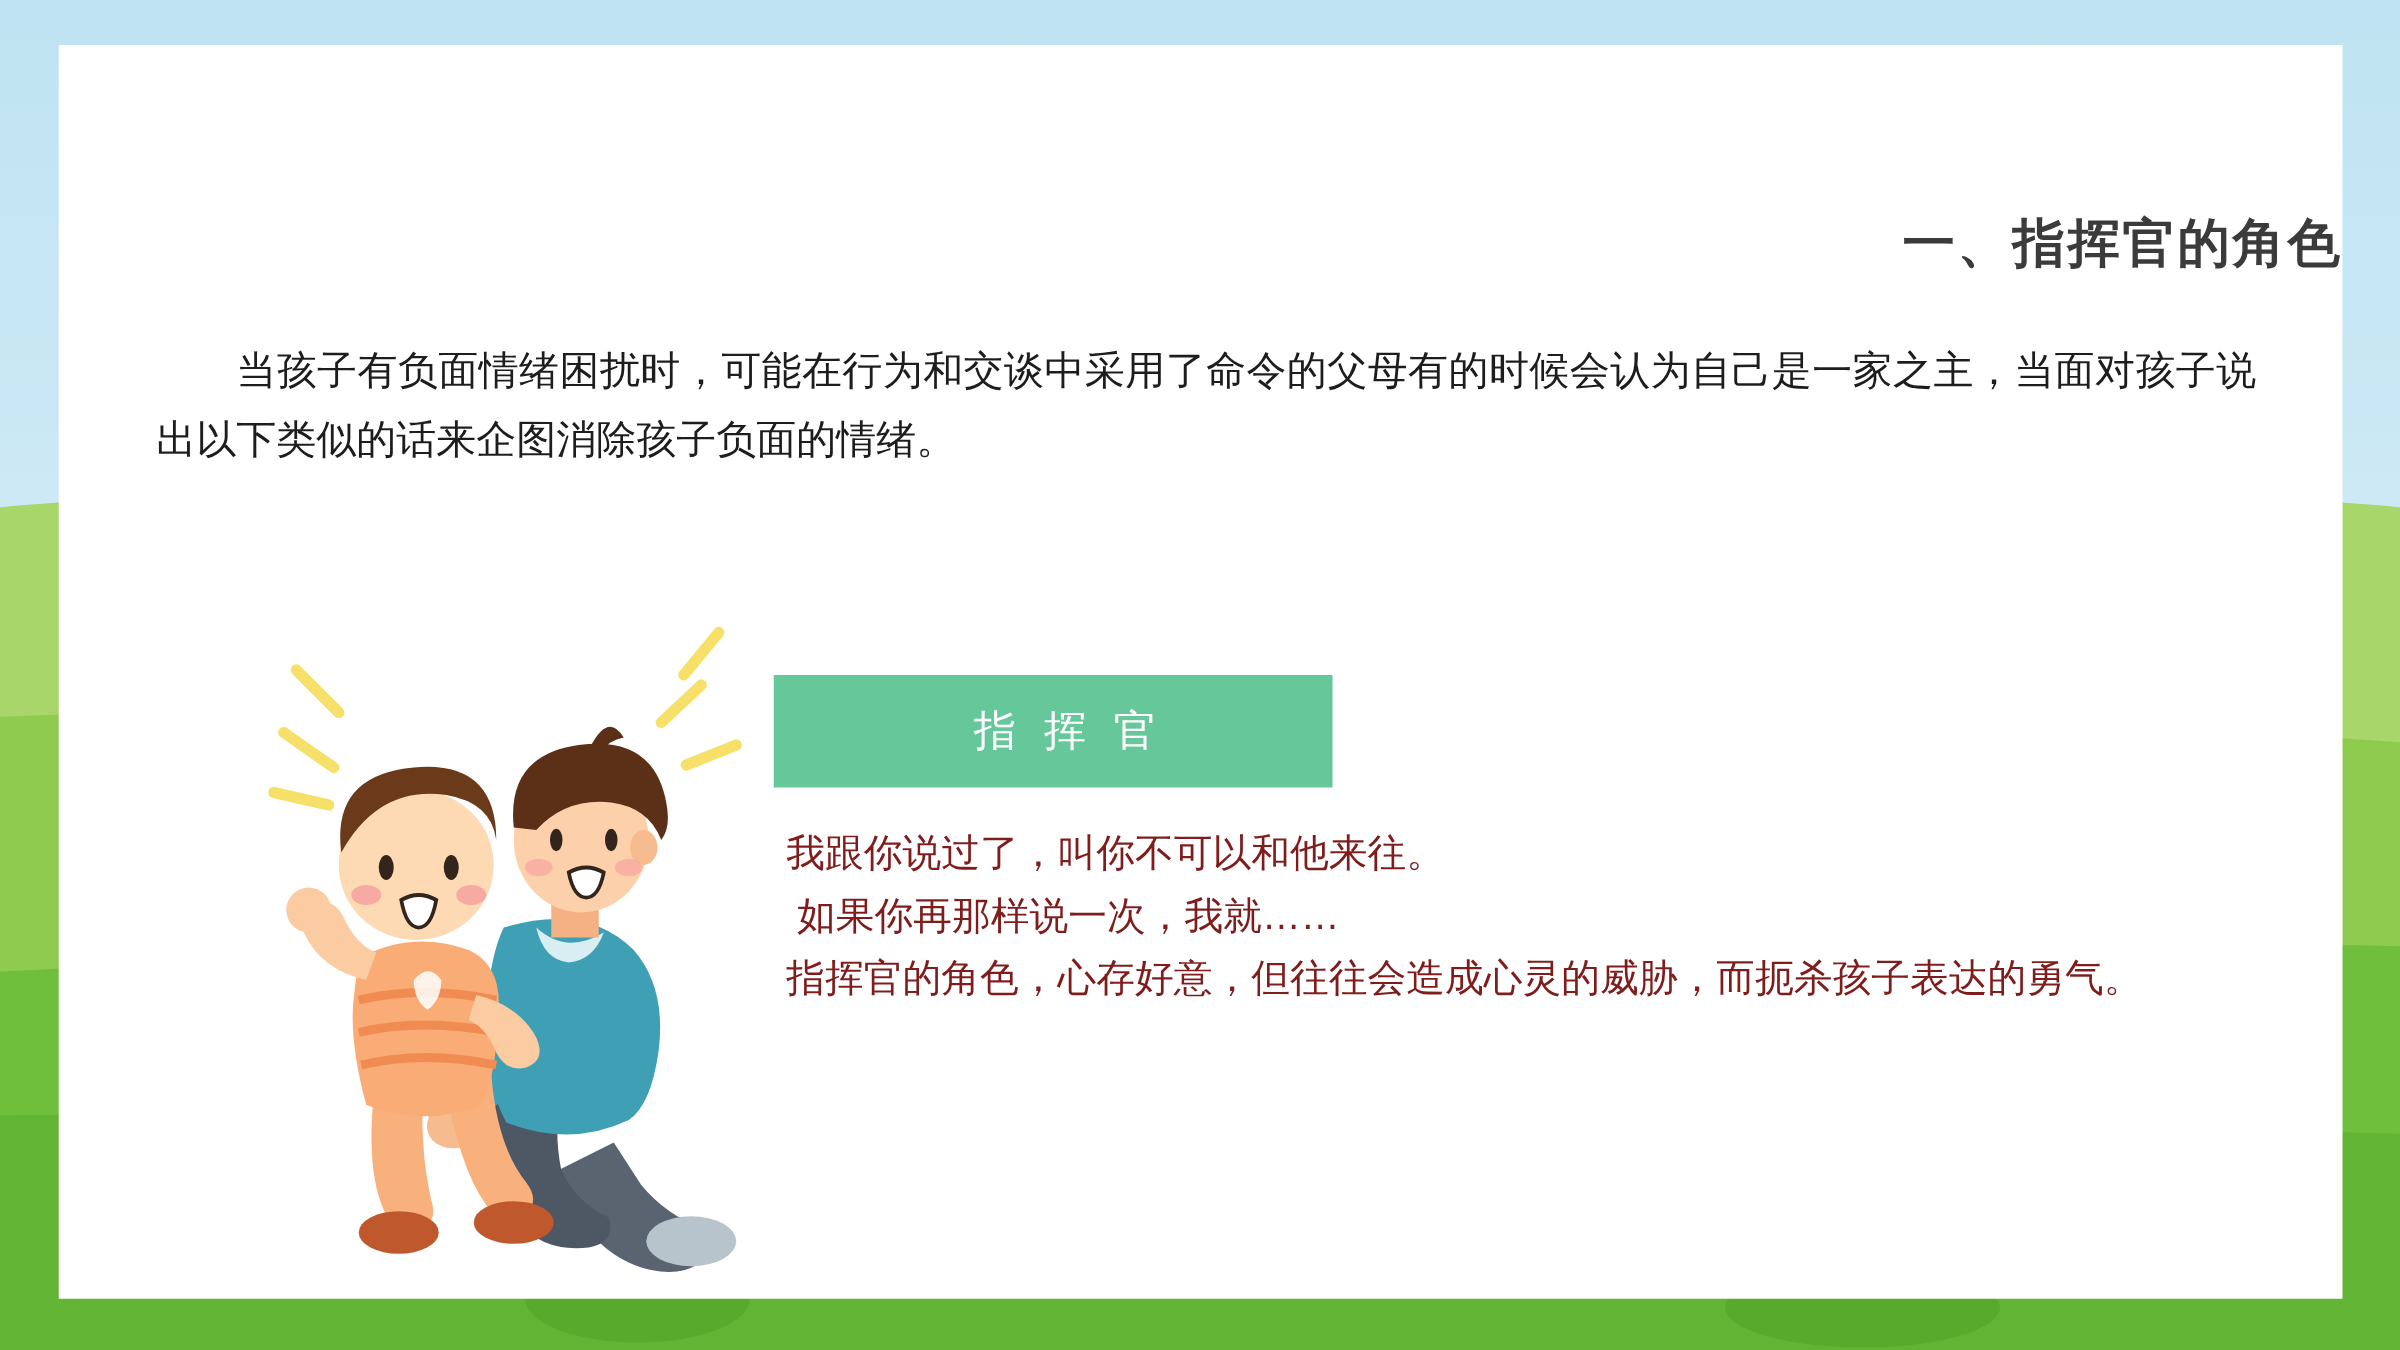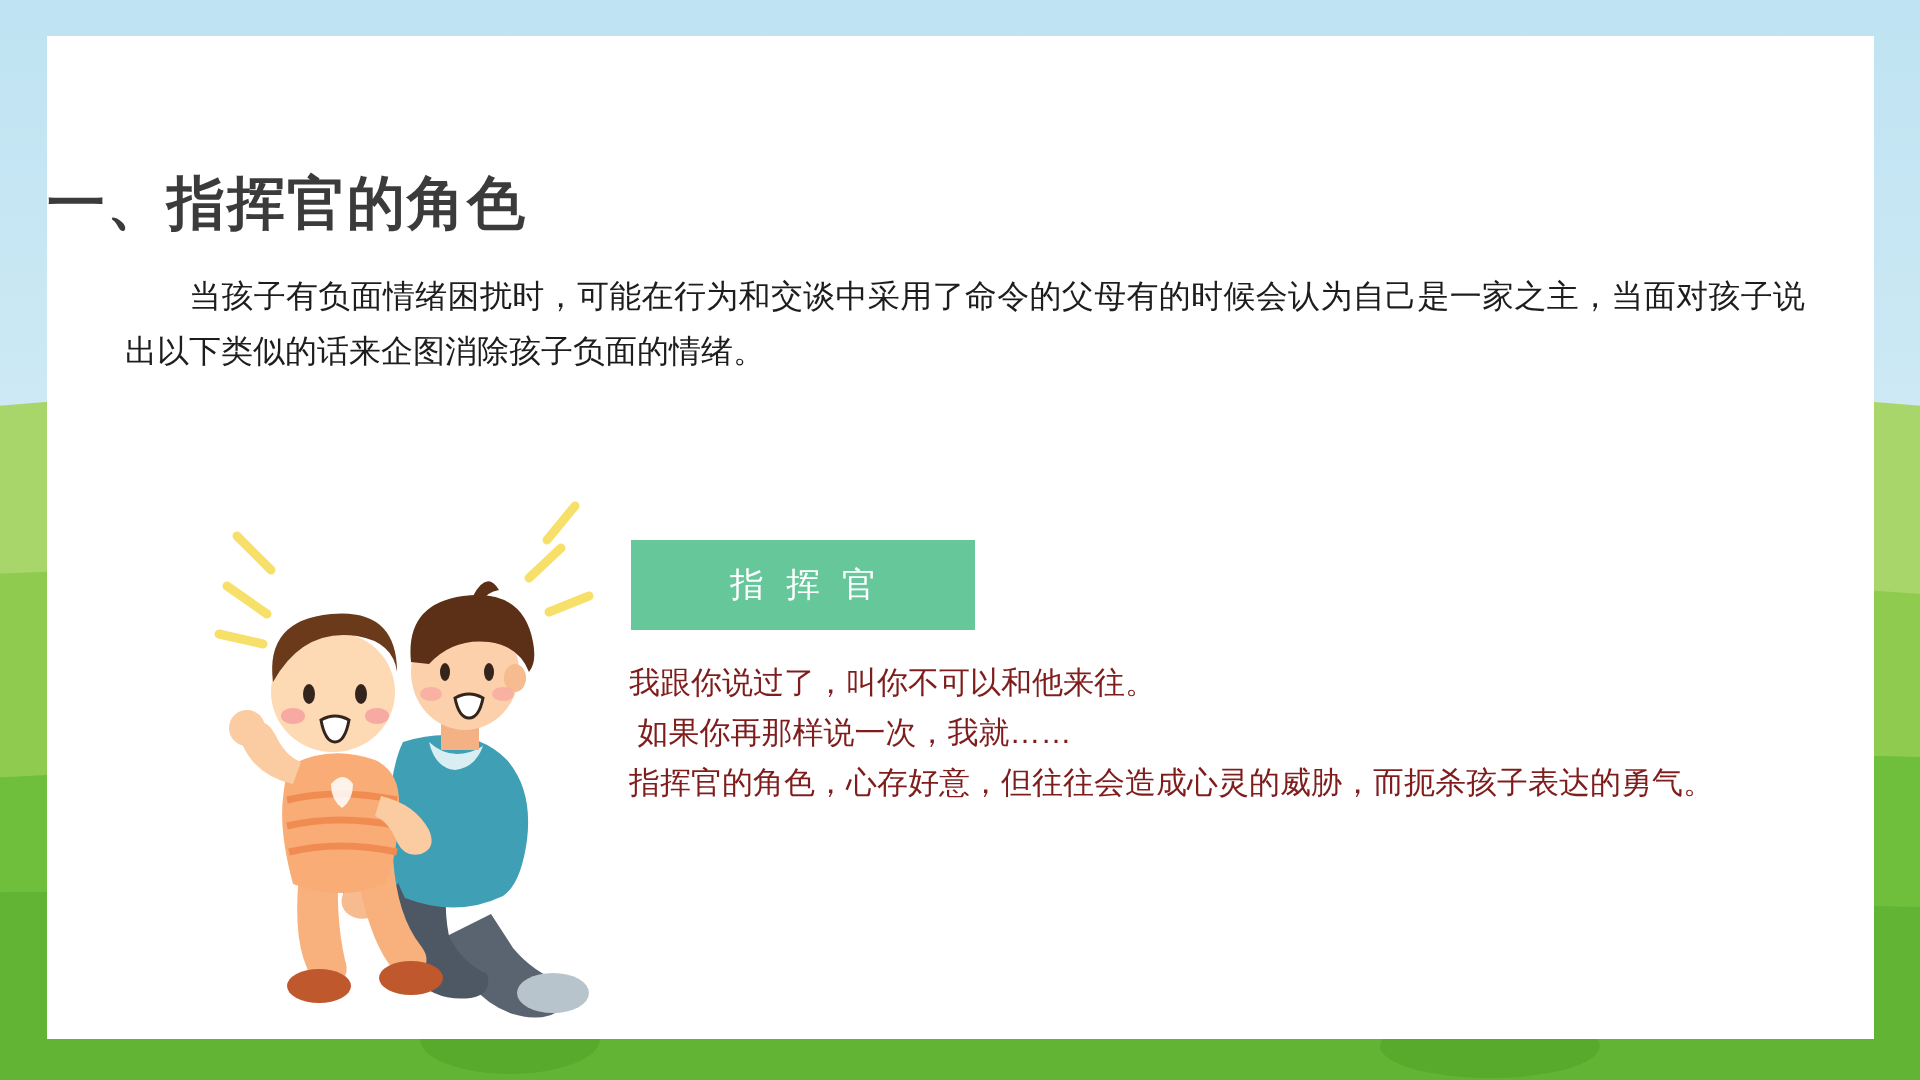--- a/index.html
+++ b/index.html
@@ -21,38 +21,38 @@
     border-radius:100% 100% 0 0 / 200px 200px 0 0;transform:scaleX(1.9) translateX(8%);}
   .hill-front{bottom:0;height:190px;background:#62b534;
     border-radius:100% 100% 0 0 / 140px 140px 0 0;transform:scaleX(2.2) translateX(-10%);}
   .bush{position:absolute;border-radius:50%;background:#57a82c;opacity:.85;}
 
   
   .card{position:absolute;left:47px;top:36px;width:1827px;height:1003px;background:#fff;}
 
   
   .title{
-    position:absolute;left:0;top:138px;width:1827px;text-align:left;
-    font-size:58px;font-weight:bold;color:#3b3b3b;letter-spacing:2px;
+    position:absolute;left:0;top:138px;width:1827px;text-align:right;
+    font-size:42px;font-weight:bold;color:#3b3b3b;letter-spacing:2px;
     line-height:1;white-space:pre;
   }
 
   
   .para{
     position:absolute;left:78px;top:233px;width:1680px;
     font-size:32px;color:#1d1d1d;line-height:1.72;text-align:justify;
     text-indent:2em;
   }
 
   
   .badge{
-    position:absolute;left:584px;top:504px;width:344px;height:90px;
+    position:absolute;left:572px;top:504px;width:428px;height:90px;
     background:#65c79a;color:#ffffff;font-size:34px;font-weight:500;
     display:flex;align-items:center;justify-content:center;
-    letter-spacing:22px;text-indent:22px;
+    letter-spacing:22px;text-indent:22px;padding-left:19px;
   }
 
   
   .quotes{position:absolute;left:582px;top:622px;width:1180px;}
   .qline{font-size:31px;color:#7f1d1d;line-height:1.62;white-space:pre;}
 
   
   .illus{position:absolute;left:150px;top:430px;width:420px;height:560px;}
   .illus svg{width:100%;height:100%;display:block;}
 </style>

